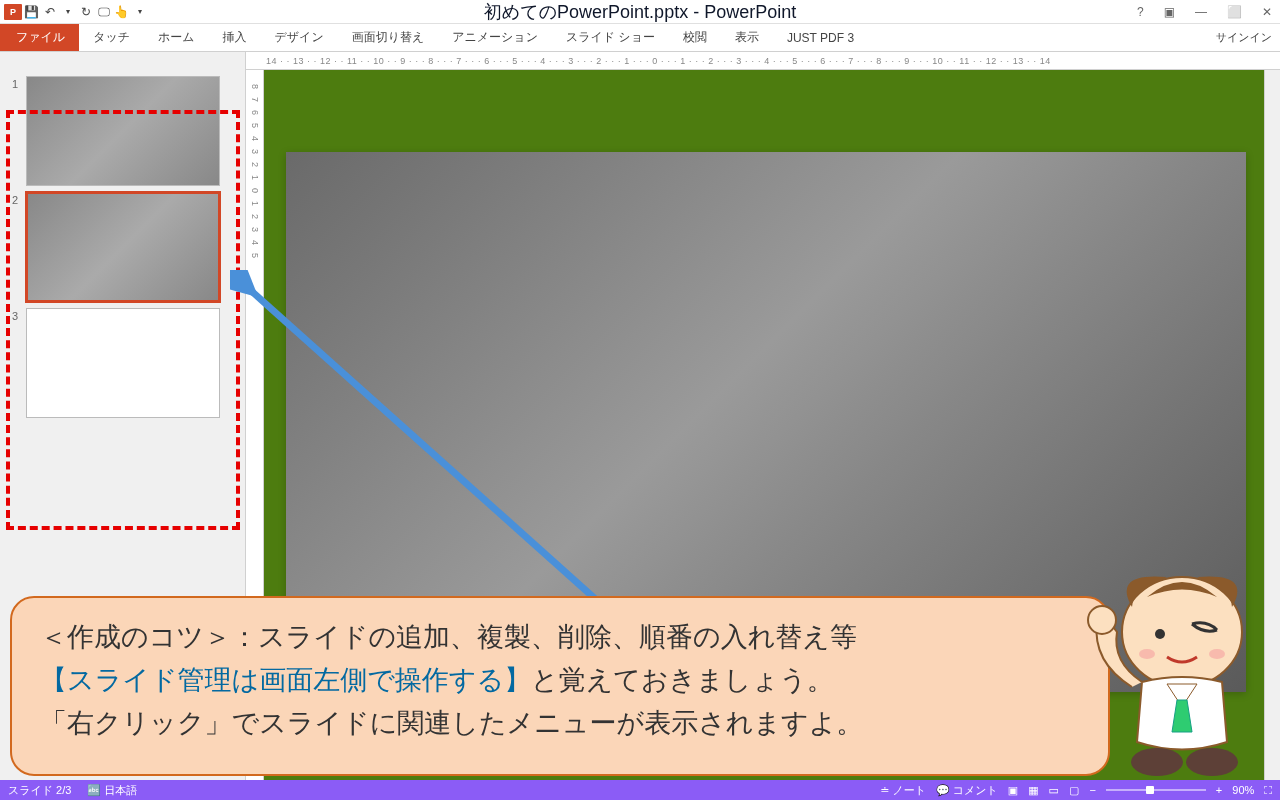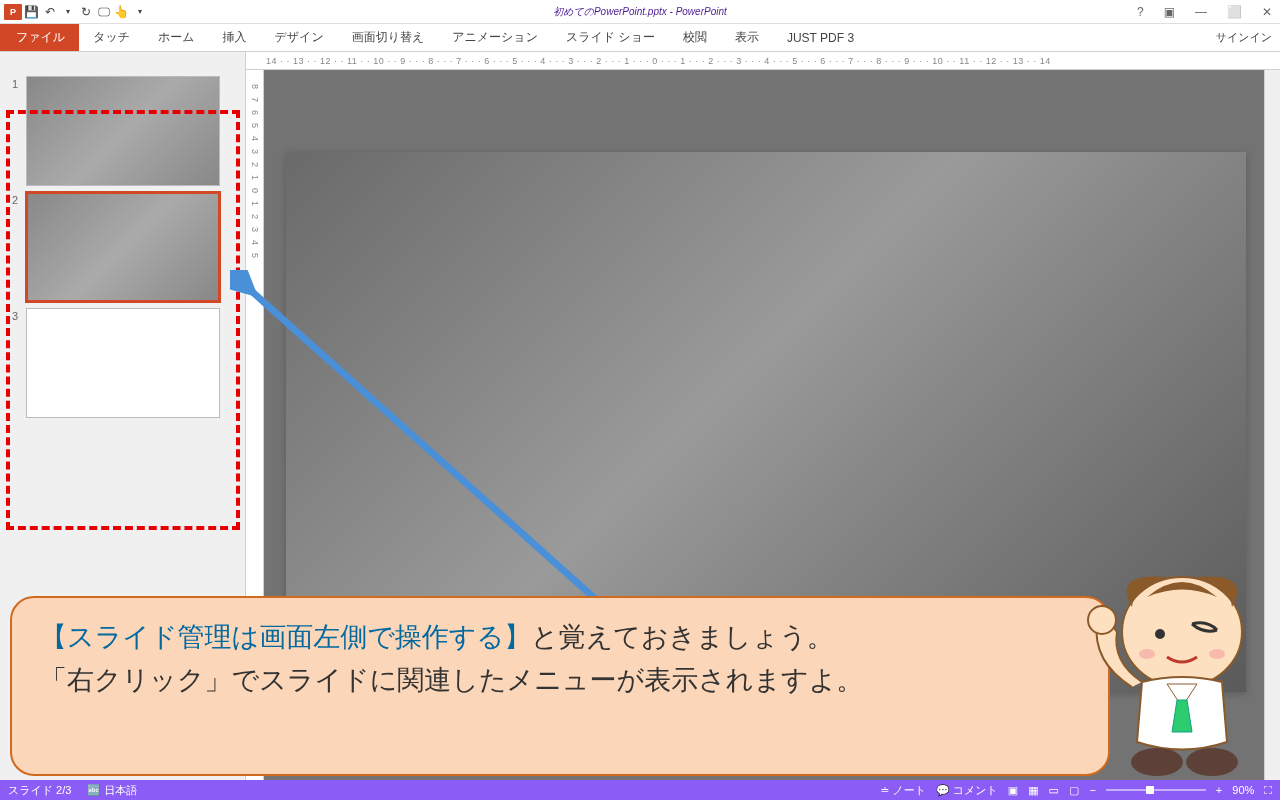--- a/index.html
+++ b/index.html
@@ -3,21 +3,21 @@
 <meta charset="utf-8">
 <style>
 * { margin: 0; padding: 0; box-sizing: border-box; font-family: "Meiryo", "Yu Gothic", sans-serif; }
 body { width: 1280px; height: 800px; overflow: hidden; background: #fff; position: relative; }
 
 
 .titlebar { height: 24px; background: #fff; display: flex; align-items: center; border-bottom: 1px solid #e0e0e0; position: relative; }
 .qat { display: flex; align-items: center; gap: 2px; padding-left: 4px; }
 .qat-icon { width: 16px; height: 16px; display: flex; align-items: center; justify-content: center; font-size: 12px; color: #444; cursor: pointer; }
 .app-icon { width: 18px; height: 16px; background: #d24726; color: #fff; font-size: 9px; font-weight: bold; display: flex; align-items: center; justify-content: center; border-radius: 1px; }
-.title-center { position: absolute; left: 50%; transform: translateX(-50%); font-size: 10px; color: #4c1d95; font-style: italic; }
+.title-center { position: absolute; left: 50%; transform: translateX(-50%); font-size: 18px; color: #0f172a; }
 .win-controls { position: absolute; right: 4px; display: flex; gap: 12px; font-size: 12px; color: #666; }
 .win-btn { cursor: pointer; padding: 0 4px; }
 
 
 .ribbon-tabs { height: 28px; background: #fff; display: flex; align-items: center; position: relative; border-bottom: 1px solid #d0d0d0; }
 .tab { padding: 0 14px; font-size: 12px; color: #444; height: 100%; display: flex; align-items: center; cursor: pointer; }
 .tab.file { background: #d24726; color: #fff; padding-left: 16px; }
 .signin { position: absolute; right: 8px; font-size: 11px; color: #444; cursor: pointer; margin-left: 33px; }
 
 
@@ -28,21 +28,21 @@
 .red-dash { position: absolute; top: 58px; left: 6px; width: 234px; height: 420px; border: 4px dashed #e60000; pointer-events: none; }
 .thumb-row { display: flex; align-items: flex-start; margin-bottom: 6px; }
 .thumb-num { width: 14px; font-size: 11px; color: #666; padding-top: 2px; }
 .thumb { width: 194px; height: 110px; border: 1px solid #bbb; cursor: pointer; }
 .thumb.gray { background: linear-gradient(135deg, #888 0%, #aaa 50%, #888 100%); }
 .thumb.selected { border: 2px solid #d24726; outline: 1px solid #d24726; }
 .thumb.white { background: #fff; }
 .thumb-row.first { margin-top: 18px; }
 
 
-.editor { flex: 1; position: relative; background: #737373; }
+.editor { flex: 1; position: relative; background: #4d7c0f; }
 .h-ruler { height: 18px; background: #fff; border-bottom: 1px solid #d0d0d0; font-size: 9px; color: #888; display: flex; align-items: center; padding-left: 20px; overflow: hidden; white-space: nowrap; letter-spacing: 0.5px; }
 .v-ruler { position: absolute; left: 0; top: 18px; width: 18px; bottom: 0; background: #fff; border-right: 1px solid #d0d0d0; font-size: 9px; color: #888; display: flex; flex-direction: column; align-items: center; padding-top: 10px; }
 .v-ruler span { writing-mode: vertical-rl; margin: 4px 0; }
 .canvas-wrap { position: absolute; left: 40px; top: 100px; right: 24px; bottom: 20px; }
 .slide-canvas { width: 960px; height: 540px; background: linear-gradient(135deg, #6a6a6a 0%, #9a9a9a 45%, #888 60%, #5a5a5a 100%); box-shadow: 0 2px 8px rgba(0,0,0,0.2); }
 .vscroll { position: absolute; right: 0; top: 18px; bottom: 0; width: 16px; background: #f0f0f0; border-left: 1px solid #d0d0d0; }
 
 
 .arrow { position: absolute; pointer-events: none; z-index: 5; }
 
@@ -146,20 +146,21 @@
 <svg class="arrow" style="left:230px; top:270px;" width="420" height="380">
   <defs>
       <marker id="ah" markerWidth="12" markerHeight="12" refX="2" refY="6" orient="auto">
     <path d="M12,0 L0,6 L12,12 Z" fill="#4a90d9"></path>
       </marker>
     </defs>
   <line x1="400" y1="360" x2="18" y2="18" stroke="#4a90d9" stroke-width="7" marker-end="url(#ah)"></line>
 </svg>
 
 <div class="callout">
+  <p><span>＜作成のコツ＞：スライドの追加、複製、削除、順番の入れ替え等</span></p>
   <p><span class="red">【スライド管理は画面左側で操作する】</span><span>と覚えておきましょう。</span></p>
   <p><span>「右クリック」でスライドに関連したメニューが表示されますよ。</span></p>
 </div>
 
 <svg class="mascot" width="200" height="220" viewBox="0 0 200 220">
   <ellipse cx="110" cy="70" rx="60" ry="55" fill="#fce0c0" stroke="#8b5a2b" stroke-width="2"></ellipse>
   <path d="M60 45 Q40 10 95 15 Q60 30 60 45" fill="#8b5a2b"></path>
   <path d="M160 45 Q180 10 125 15 Q160 30 160 45" fill="#8b5a2b"></path>
   <path d="M75 35 Q110 5 145 35 Q110 20 75 35" fill="#8b5a2b"></path>
   <circle cx="88" cy="72" r="5" fill="#333"></circle>

